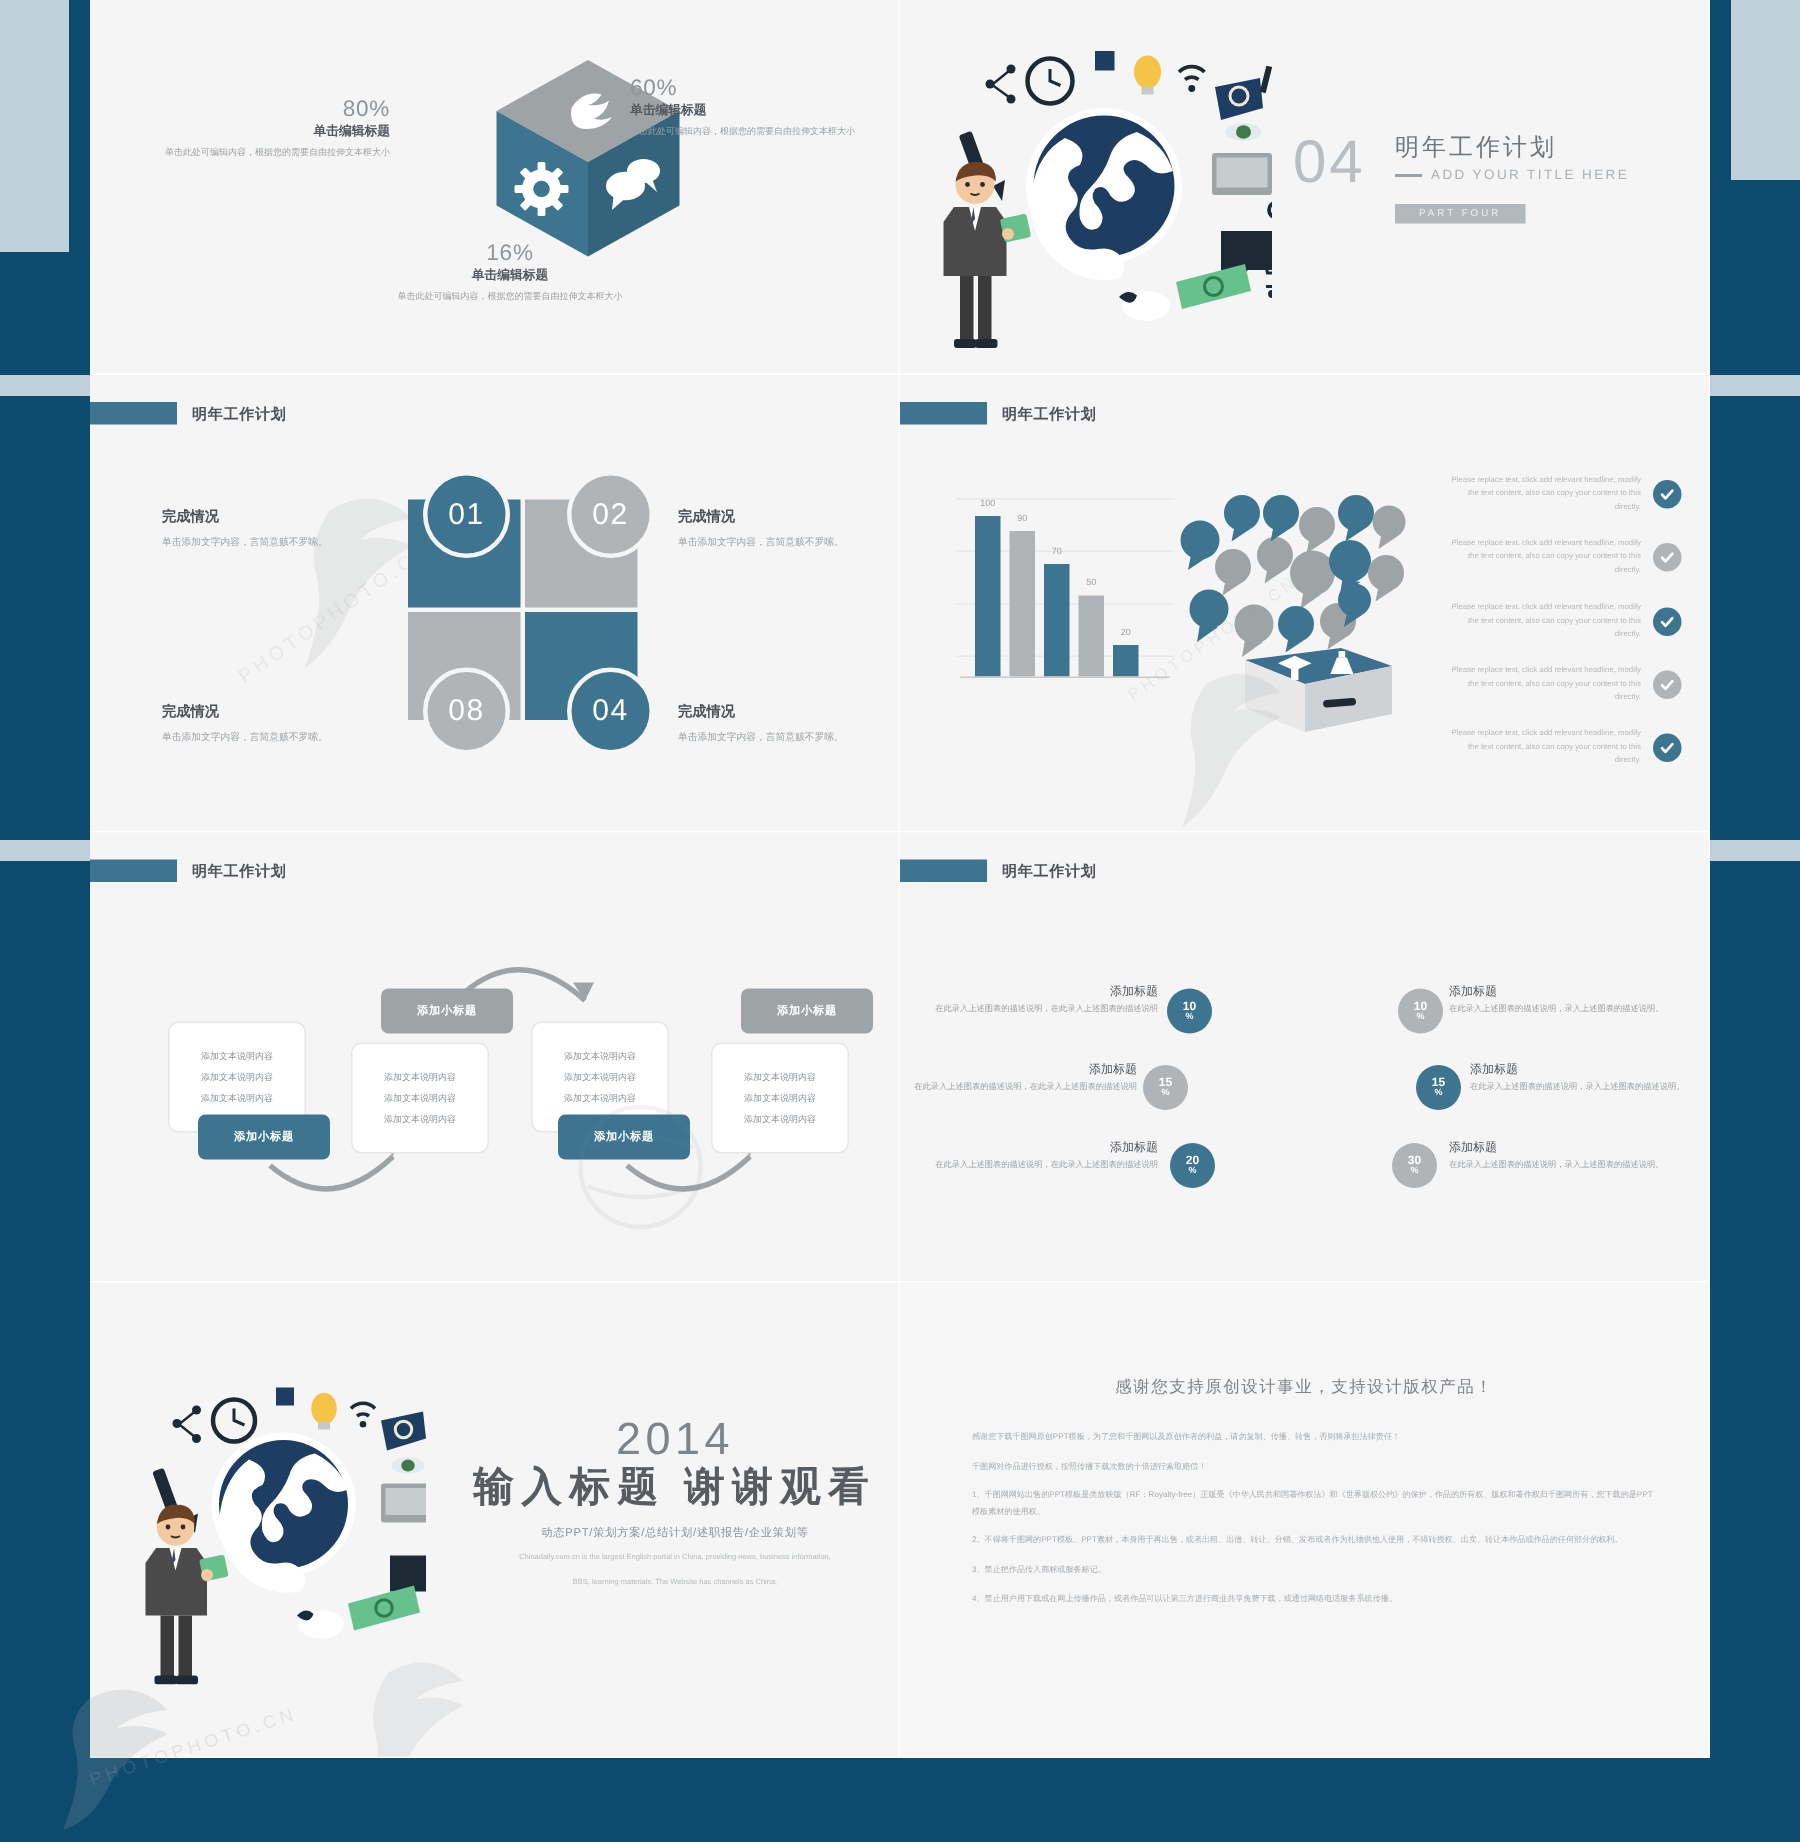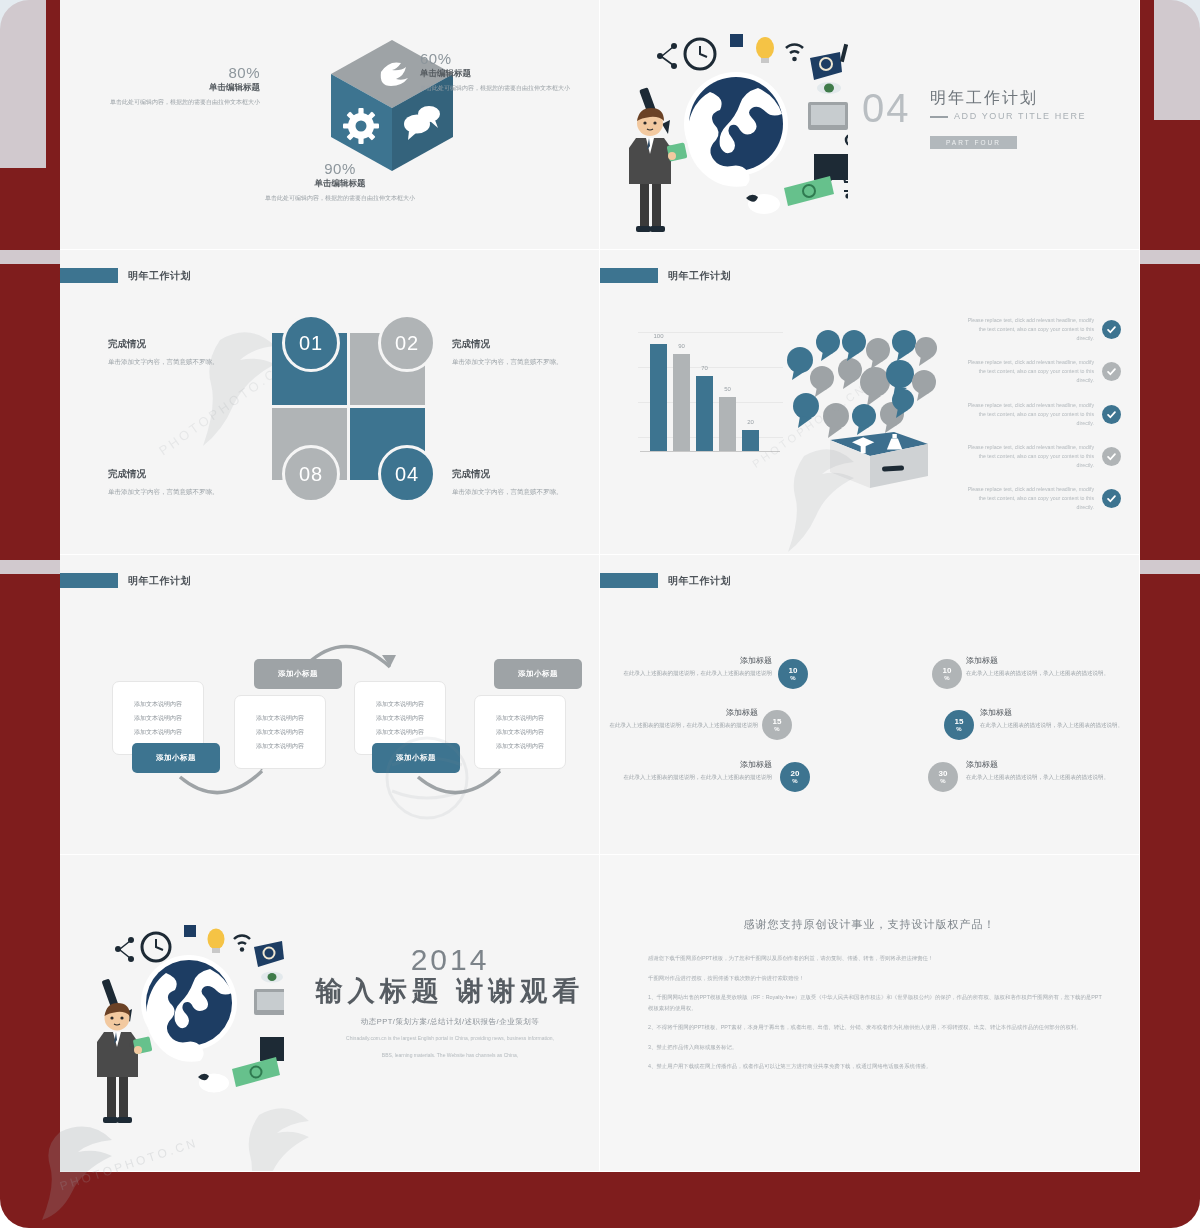--- a/index.html
+++ b/index.html
@@ -2,21 +2,21 @@
 <html><head>
 <meta charset="utf-8">
 <style>
   * { box-sizing: border-box; margin: 0; padding: 0; }
   html, body {
     width: 1200px; height: 1228px;
     background: #ffffff;
     font-family: "Liberation Sans", sans-serif;
     overflow: hidden;
   }
-  .page { position: relative; width: 1200px; height: 1228px; background:#7f1d1d;border-radius:29px; }
+  .page { position: relative; width: 1200px; height: 1228px; background:#0c4a6e; }
 
   
   .band { position: absolute; background: #dfe7ed; opacity: .85; }
   .band.b1 { left: 0;    top: 0;   width: 46px;  height: 168px; }
   .band.b2 { left: 0;    top: 250px; width: 60px; height: 14px; }
   .band.b3 { left: 0;    top: 560px; width: 60px; height: 14px; }
   .band.b4 { left: 1140px; top: 250px; width: 60px; height: 14px; }
   .band.b5 { left: 1140px; top: 560px; width: 60px; height: 14px; }
   .band.b6 { left: 1154px; top: 0;  width: 46px;  height: 120px; }
 
@@ -194,21 +194,21 @@
         </g>
       </svg>
 
       <div class="pct-block right">
         <div class="pct">60%</div>
         <div class="pct-title">单击编辑标题</div>
         <div class="pct-body">单击此处可编辑内容，根据您的需要自由拉伸文本框大小</div>
       </div>
 
       <div class="pct-block bottom">
-        <div class="pct">90%</div>
+        <div class="pct">16%</div>
         <div class="pct-title">单击编辑标题</div>
         <div class="pct-body">单击此处可编辑内容，根据您的需要自由拉伸文本框大小</div>
       </div>
     </div>
 
     <div class="slide s2">
       <svg class="heroart" style="left:18px;top:16px;width:230px;height:210px" viewBox="0 0 230 210">
         <circle cx="118" cy="108" r="52" fill="#ffffff"></circle>
         <circle cx="118" cy="108" r="47" fill="#1d3d63"></circle>
         <path d="M92,76 q16,6 10,18 q-12,4 -6,14 q8,8 2,16 q-10,10 -2,20 q6,8 18,6 q10,-2 16,6 q4,8 -2,14 q-26,4 -44,-14 q-18,-18 -14,-46 q4,-24 22,-34z" fill="#ffffff"></path>

